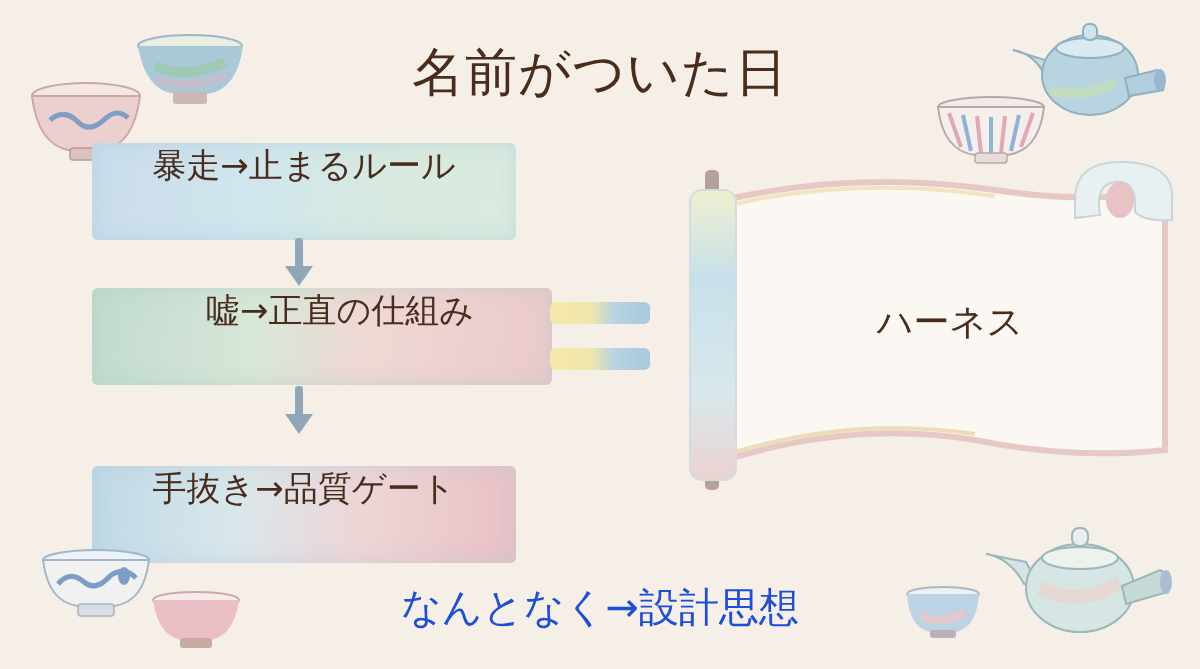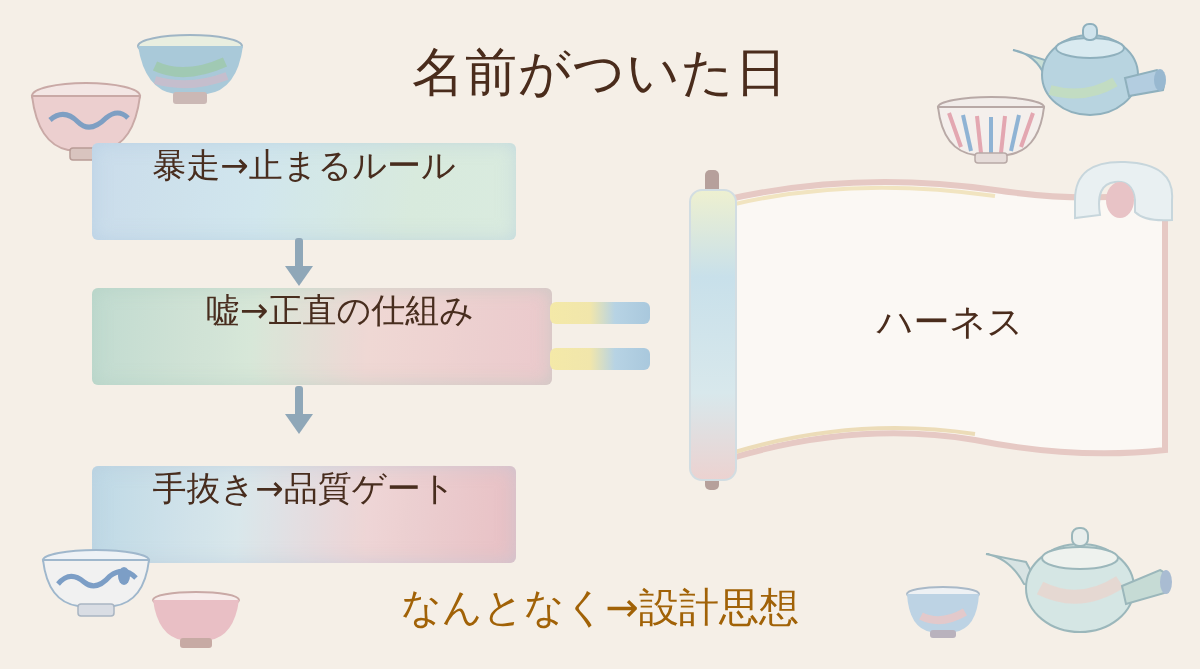--- a/index.html
+++ b/index.html
@@ -10,21 +10,21 @@
     color: #4a2c1c;
     position: relative;
   }
   .abs { position: absolute; }
   .title {
     left: 0; top: 38px; width: 1200px; text-align: center;
     font-size: 52px; font-weight: 400; color: #4a2c1c; letter-spacing: 1px;
   }
   .bottom-text {
     left: 0; top: 580px; width: 1200px; text-align: center;
-    font-size: 40px; color: #a16207;
+    font-size: 40px; color: #1d4ed8;
   }
   .box {
     display: flex; align-items: flex-start; justify-content: center;
     font-size: 34px; color: #4a2c1c; border-radius: 6px;
     filter: saturate(0.9);
   }
   .box1 {
     left: 92px; top: 143px; width: 424px; height: 97px;
     background: linear-gradient(100deg, #c8dced 0%, #cfe6ee 40%, #d6ebdc 75%, #d9ecde 100%);
     box-shadow: inset 0 0 18px rgba(170,200,225,0.5);

